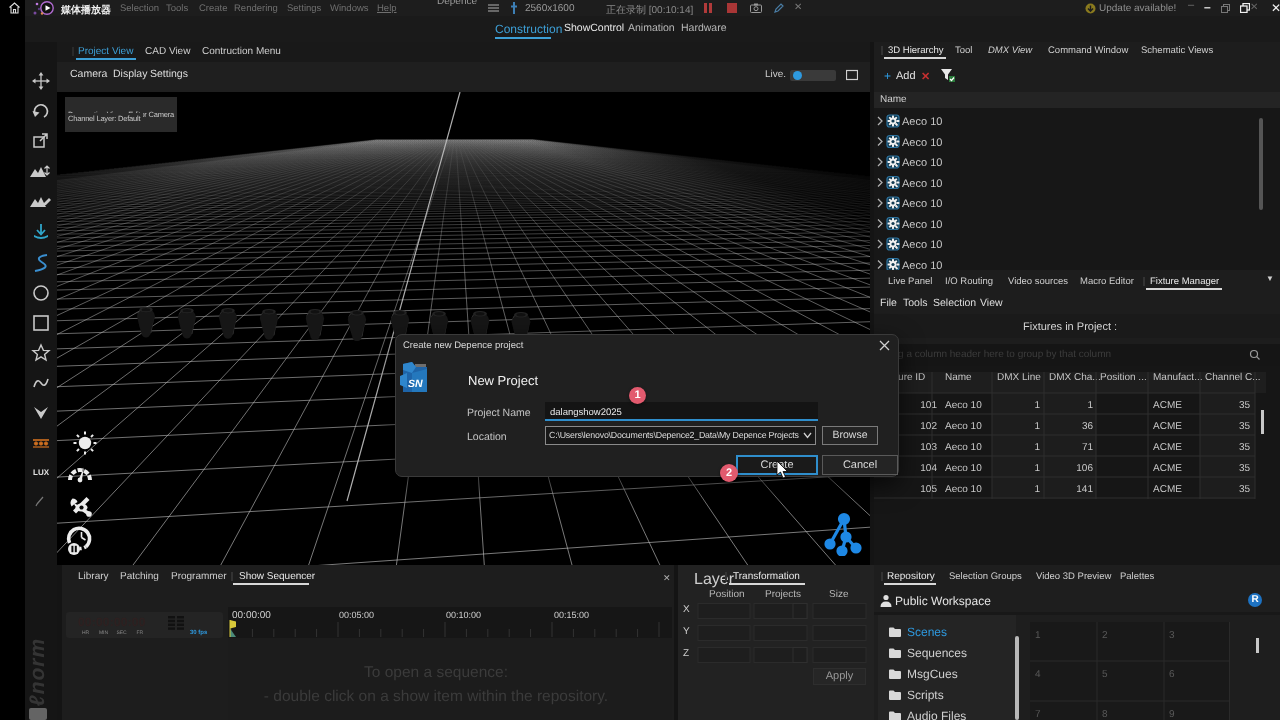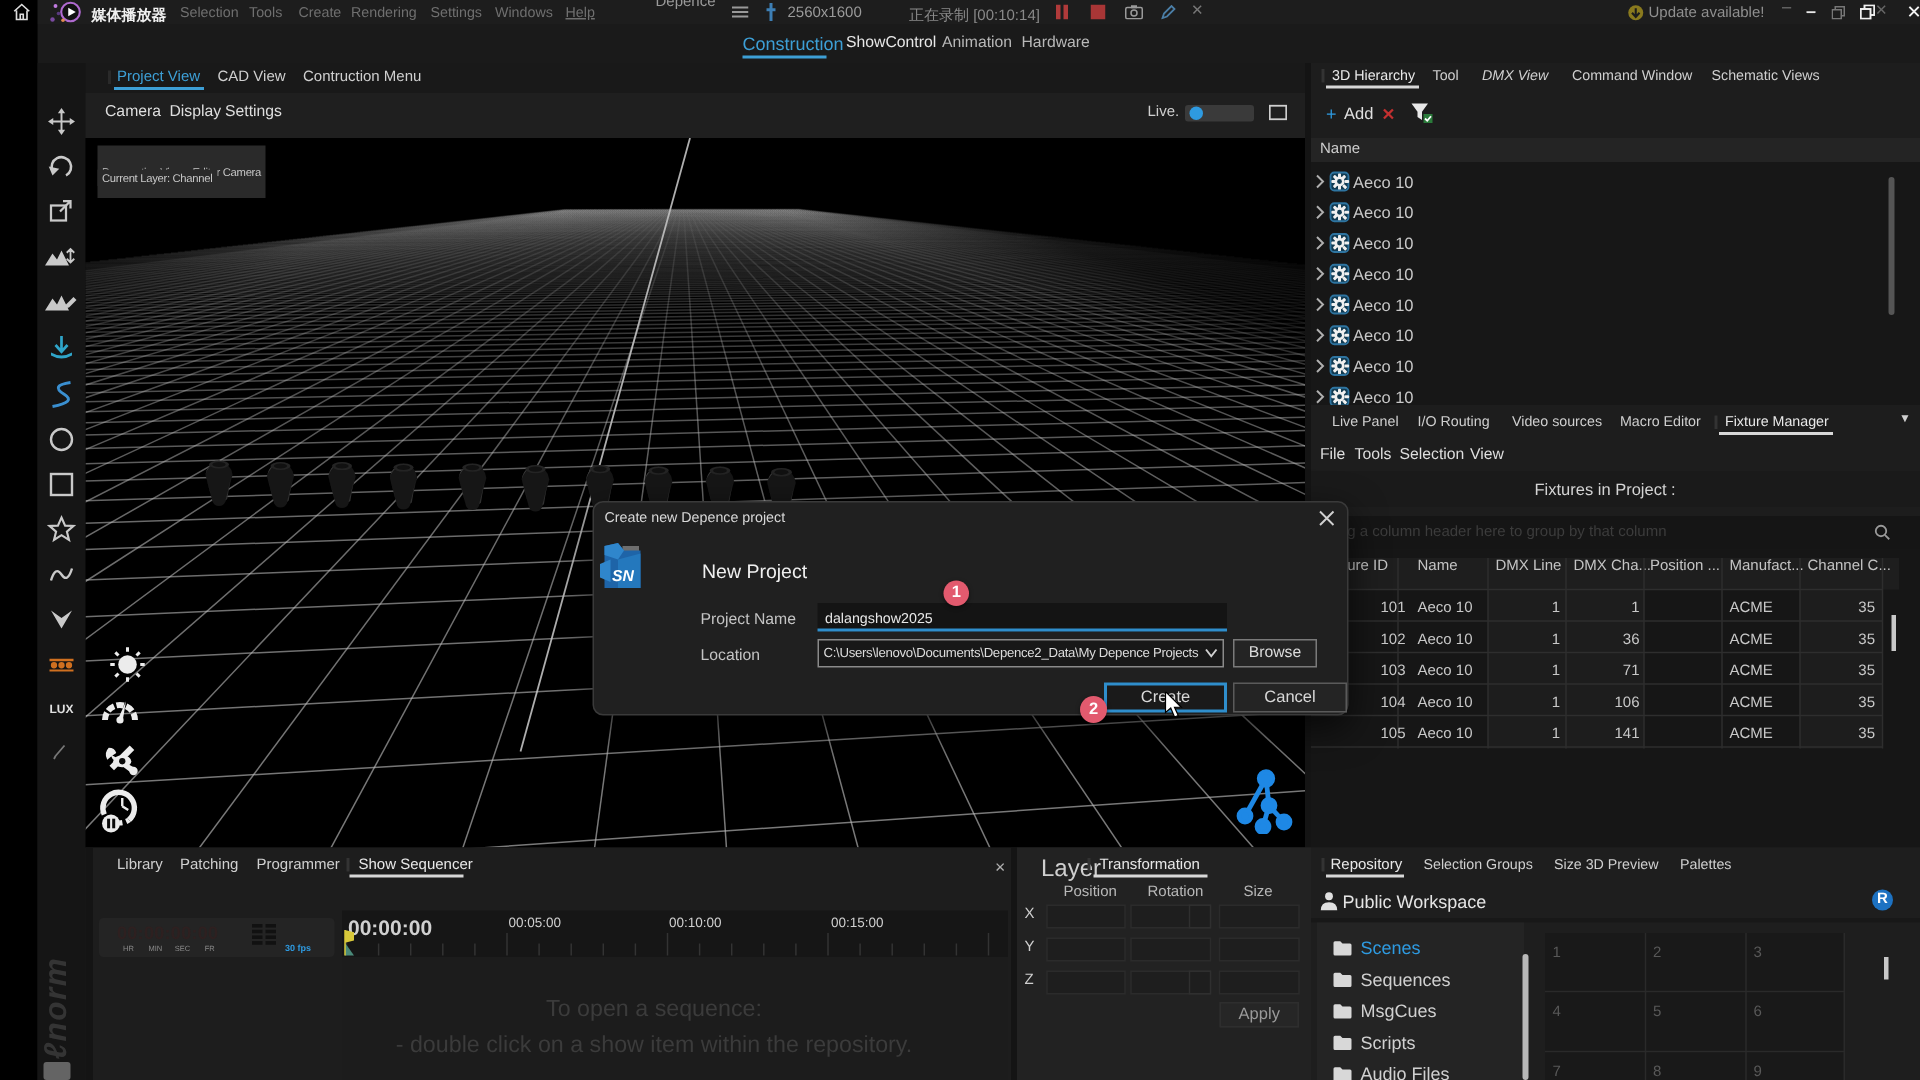--- a/index.html
+++ b/index.html
@@ -610,21 +610,21 @@
     <use href="#fxt" transform="translate(171,216) scale(0.96)"></use>
     <use href="#fxt" transform="translate(212,217) scale(0.96)"></use>
     <use href="#fxt" transform="translate(258,217) scale(0.97)"></use>
     <use href="#fxt" transform="translate(300,218) scale(0.97)"></use>
     <use href="#fxt" transform="translate(343,218) scale(0.98)"></use>
     <use href="#fxt" transform="translate(382,219) scale(0.98)"></use>
     <use href="#fxt" transform="translate(423,219) scale(0.99)"></use>
     <use href="#fxt" transform="translate(464,220)"></use>
   </svg>
   <div class="abs" style="left:8px;top:5px;background:#2a2a2a;color:#c8c8c8;font-size:7.5px;letter-spacing:-0.2px;padding:13px 3px;">Perspective View - Editor Camera</div>
-  <div class="abs" style="left:8px;top:21px;background:#2a2a2a;color:#c8c8c8;font-size:7.5px;letter-spacing:-0.2px;padding:1px 3px;">Current Layer: Channel</div>
+  <div class="abs" style="left:8px;top:21px;background:#2a2a2a;color:#c8c8c8;font-size:7.5px;letter-spacing:-0.2px;padding:1px 3px;">Channel Layer: Default</div>
   <svg class="abs" style="left:8px;top:330px" width="44" height="145" viewBox="0 0 44 145">
     <g transform="translate(20,21)">
           <circle cx="0" cy="0" r="6.2" fill="#ececec"></circle>
           <g stroke="#ececec" stroke-width="2">
             <line x1="0" y1="-11.5" x2="0" y2="-8.5"></line>
             <line x1="0" y1="8.5" x2="0" y2="11.5"></line>
             <line x1="-11.5" y1="0" x2="-8.5" y2="0"></line>
             <line x1="8.5" y1="0" x2="11.5" y2="0"></line>
             <line x1="-8.1" y1="-8.1" x2="-6" y2="-6"></line>
             <line x1="6" y1="6" x2="8.1" y2="8.1"></line>
@@ -826,21 +826,21 @@
         <rect x="1" y="4.8" width="7" height="2.4"></rect>
         <rect x="10" y="4.8" width="7" height="2.4"></rect>
         <rect x="1" y="8.6" width="7" height="2.4"></rect>
         <rect x="10" y="8.6" width="7" height="2.4"></rect>
         <rect x="1" y="12.4" width="7" height="2.4"></rect>
         <rect x="10" y="12.4" width="7" height="2.4"></rect>
       </g>
     </svg>
 <div class="abs" style="left:190px;top:630px;font-size:6px;font-weight:bold;color:#2e9ae0;">30 fps</div>
 <div class="abs" style="left:228px;top:607px;width:444px;height:31px;background:#161616;"></div>
-<div class="abs" style="left:232px;top:610px;font-size:14px;color:#d0d0d0;font-weight:bold;">00:00:00</div>
+<div class="abs" style="left:232px;top:610px;font-size:10px;color:#d0d0d0;">00:00:00</div>
 <div class="abs" style="left:339px;top:610px;font-size:9px;color:#d0d0d0;">00:05:00</div>
 <div class="abs" style="left:446px;top:610px;font-size:9px;color:#d0d0d0;">00:10:00</div>
 <div class="abs" style="left:554px;top:610px;font-size:9px;color:#d0d0d0;">00:15:00</div>
 <svg class="abs" style="left:228px;top:620px" width="444" height="18" viewBox="0 0 444 18">
   <g stroke="#3c3c3c" stroke-width="1" id="ticks"></g>
   <g stroke="#333">
     <line x1="3" y1="2" x2="3" y2="17"></line>
         <line x1="110" y1="2" x2="110" y2="17"></line>
         <line x1="217" y1="2" x2="217" y2="17"></line>
         <line x1="324" y1="2" x2="324" y2="17"></line>
@@ -870,21 +870,21 @@
 <div class="abs" style="left:228px;top:661px;width:444px;height:60px;color:#3b3b3b;font-size:15.5px;text-align:center;line-height:24px;">
       <div style="width:440px;margin-left:-12px;">To open a sequence:<br>- double click on a show item within the repository.</div>
     </div>
 <div class="abs" style="left:674px;top:565px;width:4px;height:155px;background:#141414;"></div>
 <div class="abs" style="left:678px;top:565px;width:196px;height:155px;background:#222222;"></div>
 <div class="abs" style="left:694px;top:571px;font-size:16px;color:#cfcfcf;">Layer</div>
 <div class="abs" style="left:733px;top:571px;font-size:10px;color:#e8e8e8;">Transformation</div>
 <div class="abs" style="left:729px;top:583px;width:76px;height:1.5px;background:#d8d8d8;"></div>
 <div class="abs" style="left:725px;top:572px;width:2px;height:9px;background:#333;"></div>
 <div class="abs" style="left:709px;top:589px;font-size:10px;color:#b8b8b8;">Position</div>
-<div class="abs" style="left:765px;top:589px;font-size:10px;color:#b8b8b8;">Rotation</div>
+<div class="abs" style="left:765px;top:589px;font-size:10px;color:#b8b8b8;">Projects</div>
 <div class="abs" style="left:829px;top:589px;font-size:10px;color:#b8b8b8;">Size</div>
 <div class="abs" style="left:683px;top:604px;font-size:10px;color:#cfcfcf;">X</div>
 <div class="abs" style="left:683px;top:626px;font-size:10px;color:#cfcfcf;">Y</div>
 <div class="abs" style="left:683px;top:648px;font-size:10px;color:#cfcfcf;">Z</div>
 <svg class="abs" style="left:678px;top:565px" width="196" height="155" viewBox="0 0 196 155">
   <g fill="#1e1e1e" stroke="#2b2b2b" stroke-width="1">
     <rect x="20" y="38.5" width="52" height="15"></rect>
         <rect x="76" y="38.5" width="53" height="15"></rect>
         <rect x="135" y="38.5" width="53" height="15"></rect>
     <rect x="20" y="60.5" width="52" height="15"></rect>
@@ -898,21 +898,21 @@
         <rect x="115" y="38.5" width="14" height="15"></rect>
         <rect x="115" y="82.5" width="14" height="15"></rect>
       </g>
 </svg>
 <div class="abs" style="left:813px;top:668px;width:53px;height:17px;background:#262626;border:1px solid #2e2e2e;color:#9a9a9a;font-size:11px;text-align:center;line-height:15px;">Apply</div>
 <div class="abs" style="left:874px;top:565px;width:406px;height:155px;background:#1e1e1e;"></div>
 <div class="abs" style="left:887px;top:571px;font-size:10px;color:#e8e8e8;">Repository</div>
 <div class="abs" style="left:884px;top:583px;width:52px;height:1.5px;background:#d8d8d8;"></div>
 <div class="abs" style="left:881px;top:572px;width:2px;height:9px;background:#333;"></div>
 <div class="abs" style="left:949px;top:571px;font-size:9.5px;color:#cfcfcf;">Selection Groups</div>
-<div class="abs" style="left:1036px;top:571px;font-size:9.5px;color:#cfcfcf;">Size 3D Preview</div>
+<div class="abs" style="left:1036px;top:571px;font-size:9.5px;color:#cfcfcf;">Video 3D Preview</div>
 <div class="abs" style="left:1120px;top:571px;font-size:9.5px;color:#cfcfcf;">Palettes</div>
 <svg class="abs" style="left:880px;top:594px" width="12" height="13" viewBox="0 0 12 13">
       <circle cx="6" cy="3.5" r="2.6" fill="#e0e0e0"></circle>
       <path d="M0.5 13 Q0.5 7.5 6 7.5 Q11.5 7.5 11.5 13 Z" fill="#e0e0e0"></path>
     </svg>
 <div class="abs" style="left:895px;top:594px;font-size:12px;color:#e4e4e4;">Public Workspace</div>
 <div class="abs" style="left:1248px;top:593px;width:14px;height:14px;border-radius:50%;background:#1d72c2;color:#fff;font-size:10px;font-weight:bold;text-align:center;line-height:14px;">R</div>
 <div class="abs" style="left:874px;top:612px;width:406px;height:3px;background:#181818;"></div>
 <div class="abs" style="left:878px;top:615px;width:138px;height:105px;background:#242424;"></div>
 <svg class="abs" style="left:878px;top:615px" width="138" height="105" viewBox="0 0 138 105" font-family="Liberation Sans">

